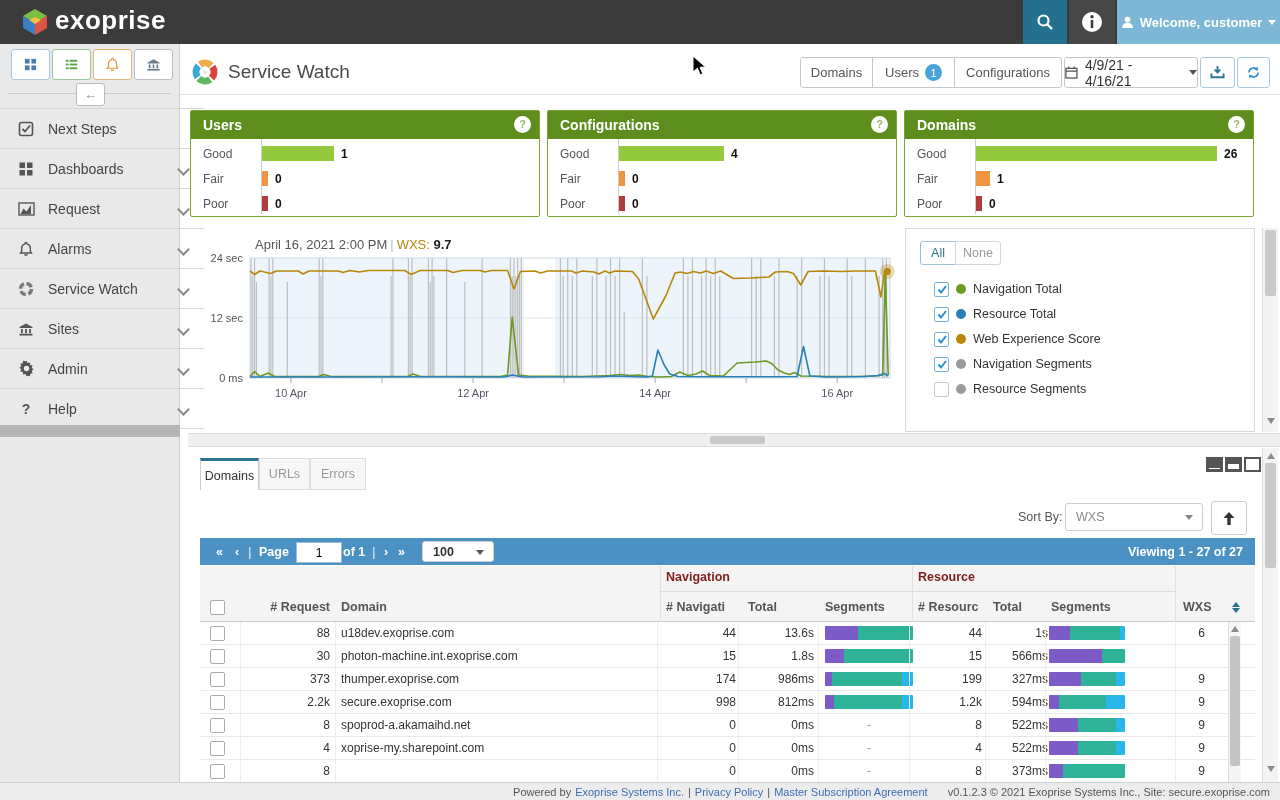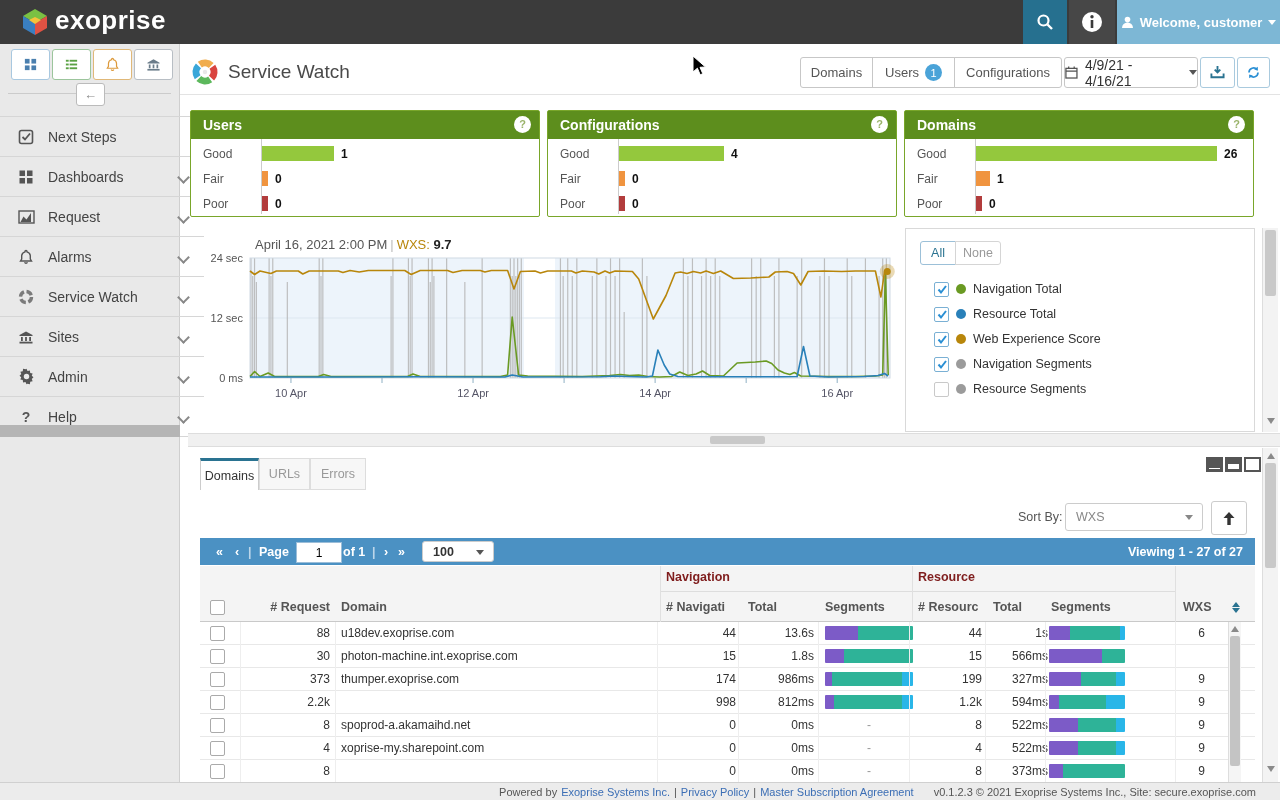--- a/index.html
+++ b/index.html
@@ -12,21 +12,21 @@
   .nav-btn{top:0;height:44px;display:flex;align-items:center;justify-content:center;cursor:pointer;}
   .search-btn{left:1023px;width:44px;background:#26708f;}
   .info-btn{left:1069px;width:46px;background:#474747;}
   .welcome-btn{left:1117px;width:163px;background:#7db7d5;color:#fff;font-size:13px;font-weight:bold;gap:6px;}
   .caret-down{width:0;height:0;border-left:4px solid transparent;border-right:4px solid transparent;border-top:5px solid currentColor;display:inline-block;}
   
   .sidebar{left:0;top:44px;width:180px;height:756px;background:#e9e9e9;border-right:1px solid #cfcfcf;box-sizing:border-box;}
   .quick-btn{top:5px;width:37px;height:29px;background:#fff;border:1px solid #ccc;border-radius:3px;display:flex;align-items:center;justify-content:center;cursor:pointer;}
   .collapse-line{left:8px;top:49px;width:163px;border-top:1px solid #cbcbcb;}
   .collapse-btn{left:76px;top:39px;width:27px;height:21px;background:#fff;border:1px solid #bbb;border-radius:3px;color:#888;font-size:13px;display:flex;align-items:center;justify-content:center;cursor:pointer;}
-  .menu{left:0;top:72px;width:204px;border-top:1px solid #d6d6d6;}
+  .menu{left:0;top:64px;width:204px;border-top:1px solid #d6d6d6;}
   .menu-item{position:relative;height:39px;border-bottom:1px solid #d6d6d6;display:flex;align-items:center;cursor:pointer;color:#444;font-size:14px;}
   .menu-item .mi-icon{width:18px;margin-left:17px;color:#555;display:flex;align-items:center;justify-content:center;}
   .menu-item .mi-label{margin-left:13px;}
   .menu-item .mi-chev{position:absolute;right:16px;color:#888;}
   .chev-down{width:7px;height:7px;border-right:2px solid currentColor;border-bottom:2px solid currentColor;transform:rotate(45deg);display:inline-block;}
   .side-strip{left:0;top:381px;width:180px;height:12px;background:#b5b5b5;}
   
   .main-header{left:180px;top:44px;width:1100px;height:51px;background:#fff;border-bottom:1px solid #e3e3e3;box-sizing:border-box;}
   .page-title{left:228px;top:61px;font-size:19px;color:#4a4a4a;}
   .hbtn{top:57px;height:31px;background:#fff;border:1px solid #c7c7c7;box-sizing:border-box;display:flex;align-items:center;justify-content:center;font-size:13px;color:#555;cursor:pointer;gap:6px;}
@@ -93,21 +93,21 @@
   .tcell{position:absolute;top:4px;white-space:nowrap;overflow:hidden;}
   .tcell.r{text-align:right;}
   .rowcb{position:absolute;left:10px;top:4px;width:13px;height:13px;border:1px solid #aaa;border-radius:2px;background:#fff;cursor:pointer;}
   .segbar{position:absolute;top:4px;height:14px;display:flex;border-radius:1px;overflow:hidden;}
   .segdash{position:absolute;top:4px;color:#999;text-align:center;}
   .cell-sep{position:absolute;top:0;width:1px;height:23px;background:#eee;}
   .sorticon{position:absolute;display:flex;flex-direction:column;gap:1px;}
   .sorticon .u{width:0;height:0;border-left:4px solid transparent;border-right:4px solid transparent;border-bottom:5px solid #2a7391;}
   .sorticon .d{width:0;height:0;border-left:4px solid transparent;border-right:4px solid transparent;border-top:5px solid #2a7391;}
   
-  .footer{left:0;top:782px;width:1280px;height:18px;background:#ececec;border-top:1px solid #d0d0d0;box-sizing:border-box;display:flex;align-items:center;justify-content:flex-end;padding-right:24px;font-size:11px;color:#555;gap:4px;}
+  .footer{left:0;top:782px;width:1280px;height:18px;background:#ececec;border-top:1px solid #d0d0d0;box-sizing:border-box;display:flex;align-items:center;justify-content:flex-end;padding-right:10px;font-size:11px;color:#555;gap:4px;}
   .footer a{color:#3b6eb5;text-decoration:none;cursor:pointer;}
   .footer .ver{margin-left:16px;}
   .cursor{pointer-events:none;z-index:99;}
 </style>
 </head>
 <body>
 
 <div class="stage">
 
   <div class="abs navbar">
@@ -687,20 +687,21 @@
           <div class="cell-sep" style="left: 538px;"></div>
           <div class="cell-sep" style="left: 618px;"></div>
           <div class="cell-sep" style="left: 709px;"></div>
           <div class="cell-sep" style="left: 785px;"></div>
           <div class="cell-sep" style="left: 845px;"></div>
           <div class="cell-sep" style="left: 975px;"></div>
         </div>
         <div class="trow" style="top: 125px;">
           <div class="rowcb"></div>
           <div class="tcell r" style="left: 46px; width: 84px;">2.2k</div>
+          <div class="tcell " style="left: 141px; width: 316px;">secure.exoprise.com</div>
           <div class="tcell r" style="left: 460px; width: 76px;">998</div>
           <div class="tcell r" style="left: 542px; width: 72px;">812ms</div>
           <div class="tcell r" style="left: 712px; width: 70px;">1.2k</div>
           <div class="tcell r" style="left: 788px; width: 60px;">594ms</div>
           <div class="tcell r" style="left: 983px; width: 22px;">9</div>
           <div class="segbar" style="left: 625px; width: 88px;">
             <div style="width: 9px; background: rgb(124, 91, 199);"></div>
             <div style="width: 69px; background: rgb(46, 179, 152);"></div>
             <div style="width: 11px; background: rgb(41, 182, 232);"></div>
           </div>

